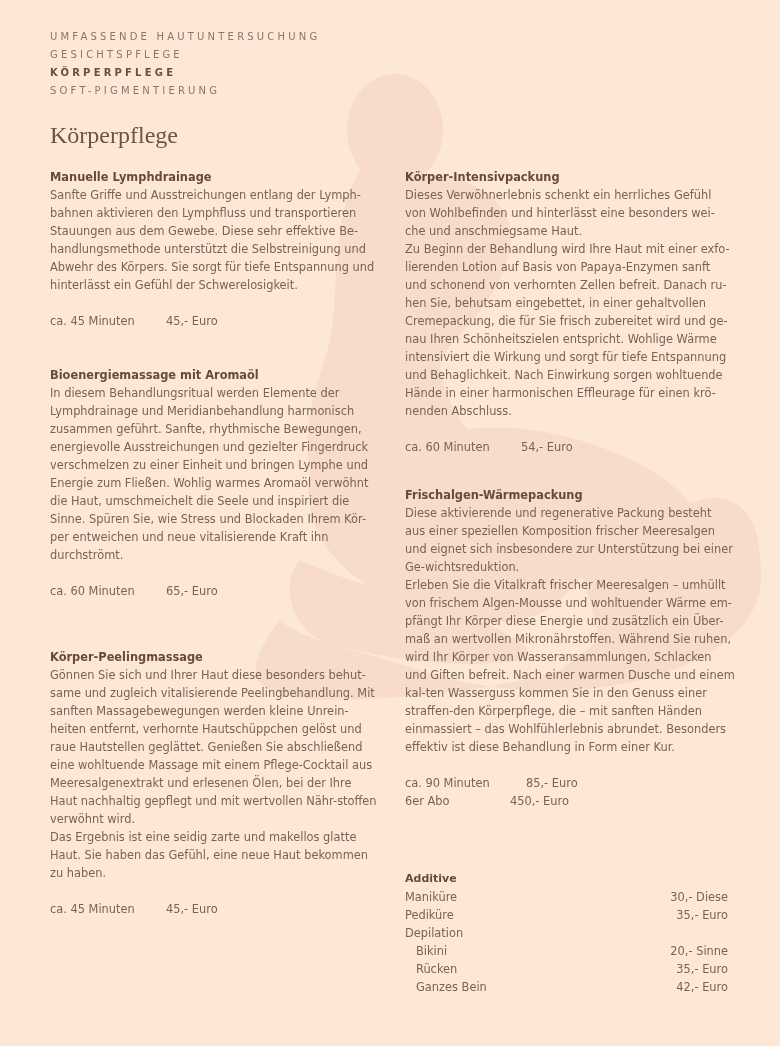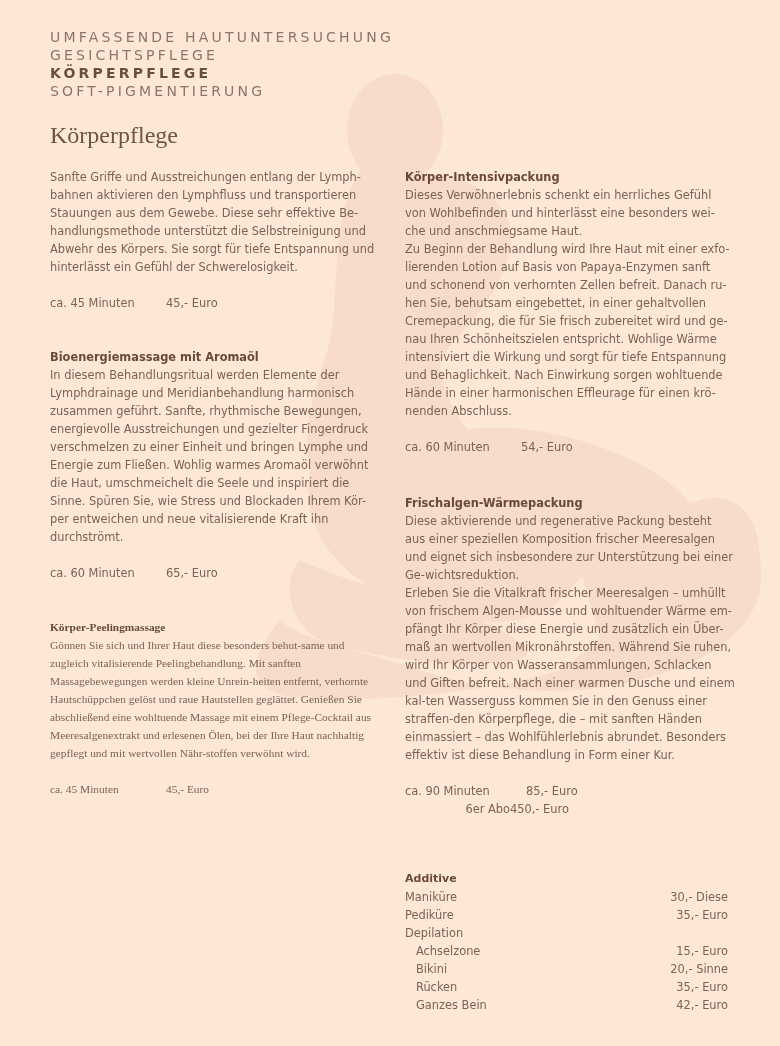--- a/index.html
+++ b/index.html
@@ -7,42 +7,42 @@
     width: 780px; height: 1046px; overflow: hidden;
     background: #fde8d8;
     position: relative;
     font-family: "DejaVu Sans", sans-serif;
     color: #6e574a;
   }
   .silhouette { position: absolute; left: 0; top: 0; width: 780px; height: 1046px; z-index: 0; }
   .content { position: relative; z-index: 1; }
   .nav { position: absolute; left: 50px; top: 28px; }
   .nav-item {
-    font-size: 14px; letter-spacing: 3.2px; line-height: 18px;
+    font-size: 10px; letter-spacing: 3.2px; line-height: 18px;
     color: #8a7568; text-transform: uppercase; display: block; cursor: pointer;
   }
   .nav-item.active { font-weight: bold; color: #6a4e3e; }
   .page-title {
     position: absolute; left: 50px; top: 122px;
     font-family: "DejaVu Serif", "Liberation Serif", serif;
     font-size: 22px; color: #6f5241; font-weight: normal;
     font-family: "Liberation Serif", serif; font-size: 24px;
   }
   .col { position: absolute; width: 330px; }
   .col-left { left: 50px; top: 168px; }
   .col-right { left: 405px; top: 168px; }
   .section { font-size: 11.4px; line-height: 18px; color: #7a6254; }
   .section h3 {
     margin: 0; font-size: 11.4px; line-height: 18px; font-weight: bold; color: #6a4a37;
   }
   .section p { margin: 0; }
   .meta { margin-top: 18px; }
   .meta-row { display: flex; }
   .meta-row .dur { width: 116px; }
-  .meta-row .dur.abo { width: 105px; text-align: right; }
+  .meta-row .dur.abo { width: 105px; }
   .additive { position: absolute; left: 405px; top: 870px; width: 323px; font-size: 11.4px; line-height: 18px; color: #7a6254; }
   .additive h3 { margin: 0; font-size: 11px; line-height: 18px; font-weight: bold; color: #6a4a37; }
   .add-row { display: flex; justify-content: space-between; text-align: right; }
   .add-row.sub .name { padding-left: 11px; }
 </style>
 </head>
 <body>
 
 <svg class="silhouette" viewBox="0 0 780 1046">
   <g fill="#f8dccb">
@@ -62,43 +62,45 @@
     <a class="nav-item">Umfassende Hautuntersuchung</a>
     <a class="nav-item">Gesichtspflege</a>
     <a class="nav-item active">Körperpflege</a>
     <a class="nav-item">Soft-Pigmentierung</a>
   </div>
 
   <h1 class="page-title" style="margin:0;">Körperpflege</h1>
 
   <div class="col col-left">
     <div class="section">
+      <h3>Manuelle Lymphdrainage</h3>
       <p>Sanfte Griffe und Ausstreichungen entlang der Lymph-bahnen aktivieren den Lymphfluss und transportieren Stauungen aus dem Gewebe. Diese sehr effektive Be-handlungsmethode unterstützt die Selbstreinigung und Abwehr des Körpers. Sie sorgt für tiefe Entspannung und hinterlässt ein Gefühl der Schwerelosigkeit.</p>
       <div class="meta">
         <div class="meta-row">
           <span class="dur">ca. 45 Minuten</span>
           <span>45,- Euro</span>
         </div>
       </div>
     </div>
 
     <div class="section" style="margin-top:36px;">
       <h3>Bioenergiemassage mit Aromaöl</h3>
       <p>In diesem Behandlungsritual werden Elemente der Lymphdrainage und  Meridianbehandlung harmonisch zusammen geführt. Sanfte, rhythmische Bewegungen, energievolle Ausstreichungen und gezielter Fingerdruck verschmelzen zu einer Einheit und bringen Lymphe und Energie zum Fließen. Wohlig warmes Aromaöl verwöhnt die Haut, umschmeichelt die Seele und inspiriert die Sinne. Spüren Sie, wie Stress und Blockaden Ihrem Kör-per entweichen und neue vitalisierende Kraft ihn durchströmt.</p>
       <div class="meta">
         <div class="meta-row">
           <span class="dur">ca. 60 Minuten</span>
           <span>65,- Euro</span>
         </div>
       </div>
     </div>
 
-    <div class="section" style="margin-top:36px;font-family:Liberation Serif, serif;">
+    <div class="section" style="margin-top:48px;">
       <h3>Körper-Peelingmassage</h3>
       <p>Gönnen Sie sich und Ihrer Haut diese besonders behut-same und zugleich vitalisierende Peelingbehandlung. Mit sanften Massagebewegungen werden kleine Unrein-heiten entfernt, verhornte Hautschüppchen gelöst und raue Hautstellen geglättet. Genießen Sie abschließend eine wohltuende Massage mit einem Pflege-Cocktail aus Meeresalgenextrakt und erlesenen Ölen, bei der Ihre Haut nachhaltig gepflegt und mit wertvollen Nähr-stoffen verwöhnt wird.</p>
+      <p>Das Ergebnis ist eine seidig zarte und makellos glatte Haut. Sie haben das Gefühl, eine neue Haut bekommen zu haben.</p>
       <div class="meta">
         <div class="meta-row">
           <span class="dur">ca. 45 Minuten</span>
           <span>45,- Euro</span>
         </div>
       </div>
     </div>
   </div>
 
   <div class="col col-right">
@@ -107,21 +109,21 @@
       <p>Dieses Verwöhnerlebnis schenkt ein herrliches Gefühl von Wohlbefinden und hinterlässt eine besonders wei-che und anschmiegsame Haut.</p>
       <p>Zu Beginn der Behandlung wird Ihre Haut mit einer exfo-lierenden Lotion auf Basis von Papaya-Enzymen sanft und schonend von verhornten Zellen befreit. Danach ru-hen Sie, behutsam eingebettet, in einer gehaltvollen Cremepackung, die für Sie frisch zubereitet wird und ge-nau Ihren Schönheitszielen entspricht. Wohlige Wärme intensiviert die Wirkung und sorgt für tiefe Entspannung und Behaglichkeit. Nach Einwirkung sorgen wohltuende Hände in einer harmonischen Effleurage für einen krö-nenden Abschluss.</p>
       <div class="meta">
         <div class="meta-row">
           <span class="dur">ca. 60 Minuten</span>
           <span>54,- Euro</span>
         </div>
       </div>
     </div>
 
-    <div class="section" style="margin-top:38px;">
+    <div class="section" style="margin-top:30px;">
       <h3>Frischalgen-Wärmepackung</h3>
       <p>Diese aktivierende und regenerative Packung besteht aus einer speziellen Komposition frischer Meeresalgen und eignet sich insbesondere zur Unterstützung bei einer Ge-wichtsreduktion.</p>
       <p>Erleben Sie die Vitalkraft frischer Meeresalgen – umhüllt von frischem Algen-Mousse und wohltuender Wärme em-pfängt Ihr Körper diese Energie und zusätzlich ein Über-maß an wertvollen Mikronährstoffen. Während Sie ruhen, wird Ihr Körper von Wasseransammlungen, Schlacken und Giften befreit. Nach einer warmen Dusche und einem kal-ten Wasserguss kommen Sie in den Genuss einer straffen-den Körperpflege, die – mit sanften Händen einmassiert – das Wohlfühlerlebnis abrundet. Besonders effektiv ist diese Behandlung in Form einer Kur.</p>
       <div class="meta">
         <div class="meta-row">
           <span class="dur" style="width:121px;">ca. 90 Minuten</span>
           <span>85,- Euro</span>
         </div>
         <div class="meta-row">
           <span class="dur abo">6er Abo</span>
@@ -139,24 +141,20 @@
     </div>
     <div class="add-row">
       <span class="name">Pediküre</span>
       <span>35,- Euro</span>
     </div>
     <div class="add-row">
       <span class="name">Depilation</span>
       <span></span>
     </div>
     <div class="add-row sub">
-      <span class="name">Achselzone</span>
-      <span>15,- Euro</span>
-    </div>
-    <div class="add-row sub">
       <span class="name">Bikini</span>
       <span>20,- Sinne</span>
     </div>
     <div class="add-row sub">
       <span class="name">Rücken</span>
       <span>35,- Euro</span>
     </div>
     <div class="add-row sub">
       <span class="name">Ganzes Bein</span>
       <span>42,- Euro</span>

